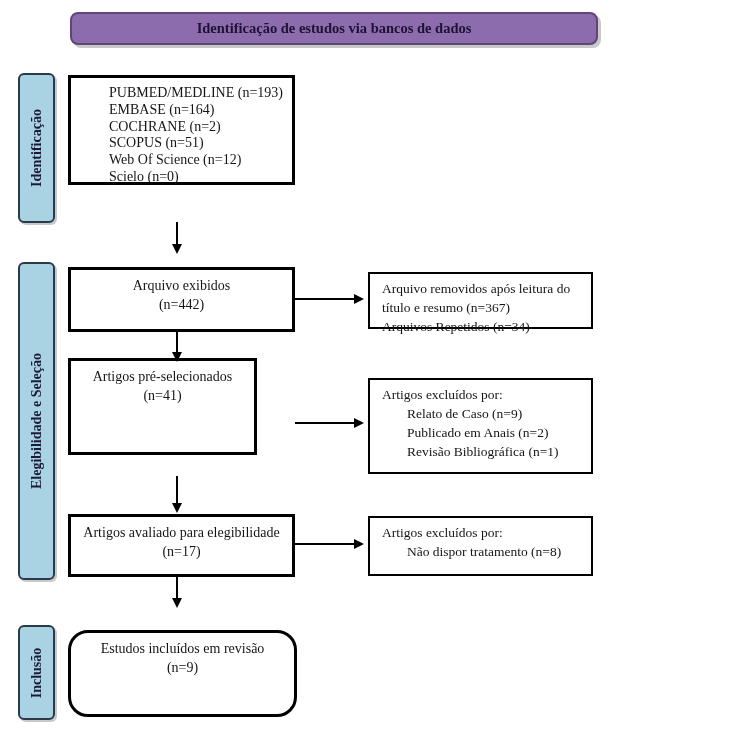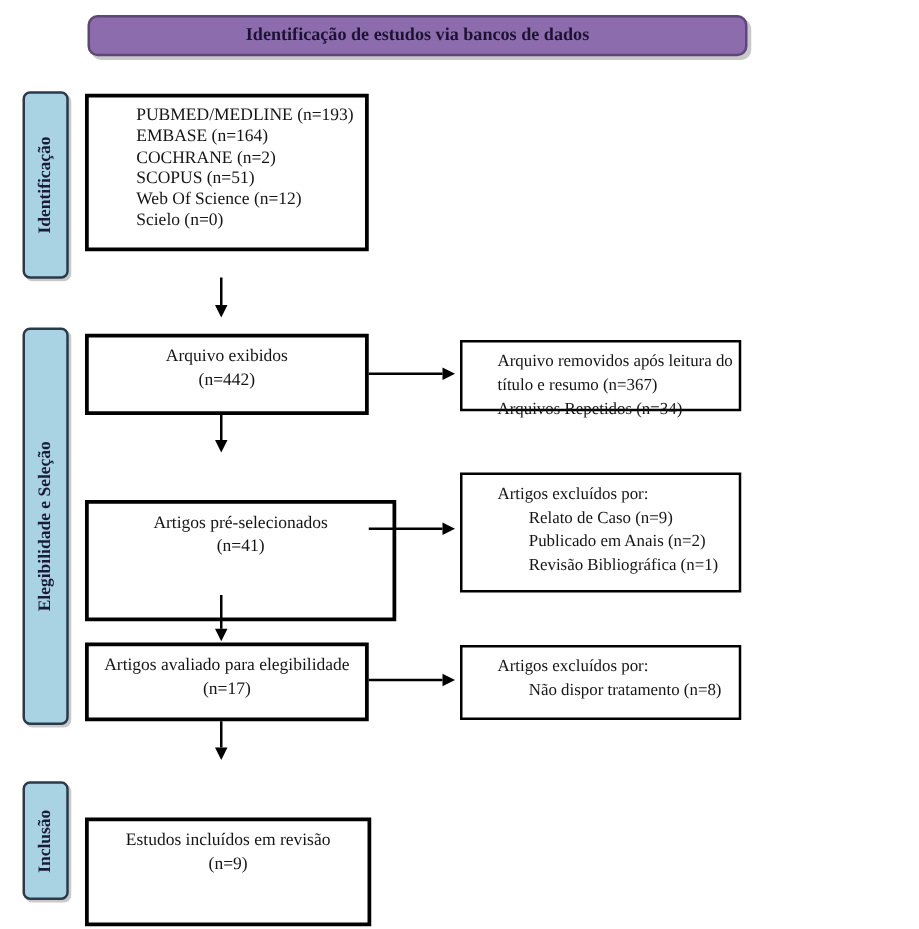--- a/index.html
+++ b/index.html
@@ -48,36 +48,36 @@
     color: var(--stage-text, #1A1A3A);
   }
 
   
   .box {
     position: absolute;
     box-sizing: border-box;
     background: #ffffff;
     border: 3px solid var(--box-border, #000000);
   }
-  .box-sources     { left: 68px; top: 75px;  width: 227px; height: 126px;
+  .box-sources     { left: 68px; top: 75px;  width: 227px; height: 110px;
                      padding: 7px 4px 0 38px; font-size: 14px; line-height: 16.8px; }
   .box-displayed   { left: 68px; top: 267px; width: 227px; height: 65px; }
-  .box-preselected { left: 68px; top: 400px; width: 249px; height: 97px; }
+  .box-preselected { left: 68px; top: 358px; width: 189px; height: 97px; }
   .box-assessed    { left: 68px; top: 514px; width: 227px; height: 63px; }
-  .box-included    { left: 68px; top: 654px; width: 229px; height: 87px; }
+  .box-included    { left: 68px; top: 630px; width: 229px; height: 87px; border-radius: 20px; }
   .center-box { text-align: center; padding-top: 6px; font-size: 14px; line-height: 19px; }
 
   
   .rbox {
     position: absolute;
     box-sizing: border-box;
     background: #ffffff;
     border: 2.5px solid var(--box-border, #000000);
     left: 368px; width: 225px;
-    padding: 5px 4px 0 28px;
+    padding: 5px 4px 0 12px;
     font-size: 13.5px; line-height: 19px;
     text-align: left;
   }
   .rbox-1 { top: 272px; height: 57px; }
   .rbox-2 { top: 378px; height: 96px; }
   .rbox-3 { top: 516px; height: 60px; }
   .rbox .item { padding-left: 25px; }
 
   
   .arrow-v {

